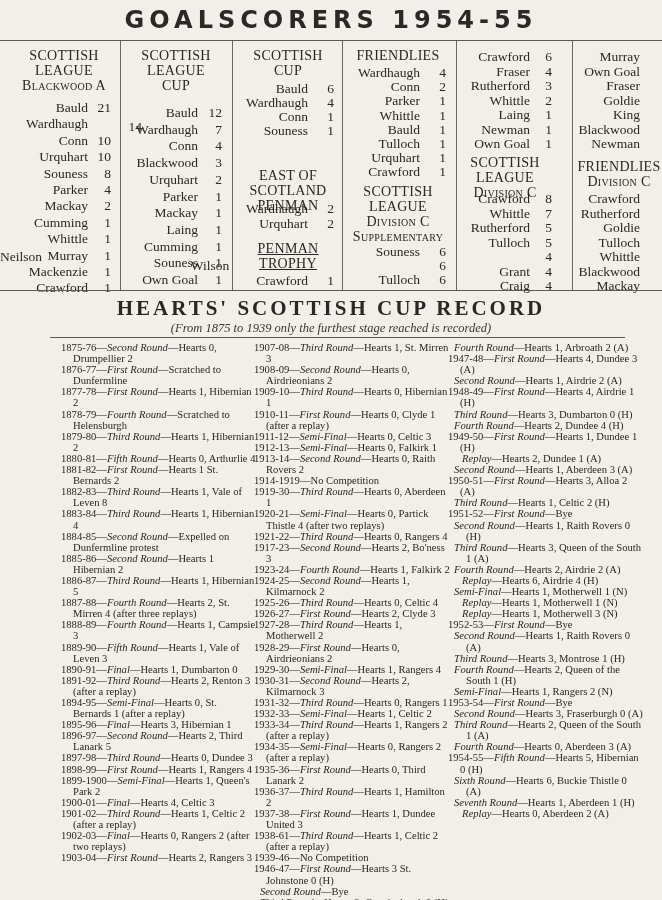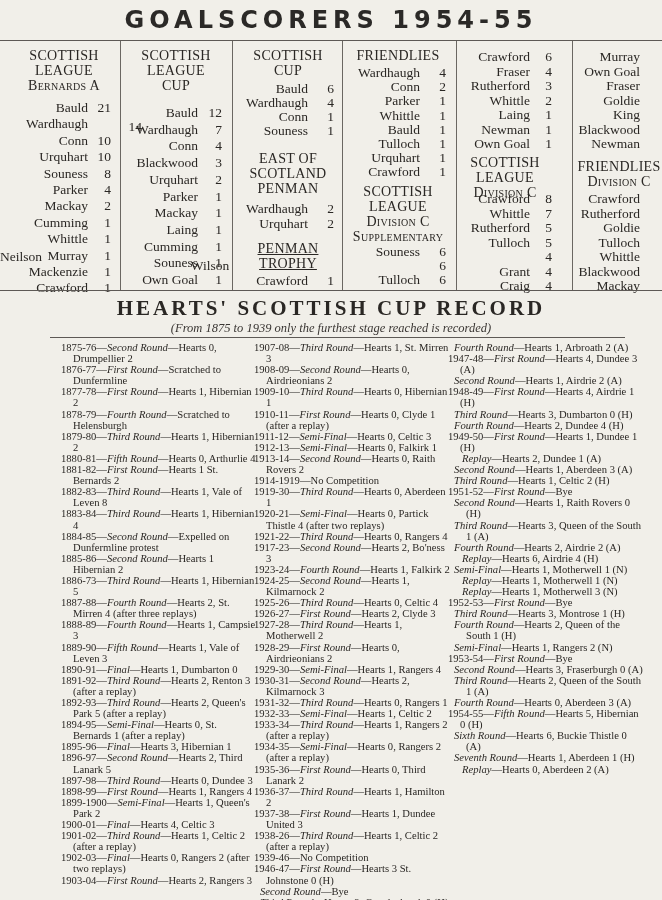--- a/index.html
+++ b/index.html
@@ -48,21 +48,21 @@
 
 <div class="table-wrap" id="gs">
     <div class="vline" style="left:120px;"></div>
     <div class="vline" style="left:232px;"></div>
     <div class="vline" style="left:342px;"></div>
     <div class="vline" style="left:456px;"></div>
     <div class="vline" style="left:572px;"></div>
     <div class="sec-head" style="left:14px;width:100px;top:7px;">
       <div>SCOTTISH</div>
       <div>LEAGUE</div>
-      <div class="sc">Bernards A</div>
+      <div class="sc">Blackwood A</div>
     </div>
     <div class="row" style="left:0;width:88px;top:59px;text-align:right;">Bauld</div>
     <div class="row" style="left:0;width:111px;top:59px;text-align:right;">21</div>
     <div class="row" style="left:0;width:88px;top:75.4px;text-align:right;">Wardhaugh</div>
     <div class="row" style="left:0;width:111px;top:78px;text-align:right;margin-left:31px;">14</div>
     <div class="row" style="left:0;width:88px;top:91.8px;text-align:right;">Conn</div>
     <div class="row" style="left:0;width:111px;top:91.8px;text-align:right;">10</div>
     <div class="row" style="left:0;width:88px;top:108.19999999999999px;text-align:right;">Urquhart</div>
     <div class="row" style="left:0;width:111px;top:108.19999999999999px;text-align:right;">10</div>
     <div class="row" style="left:0;width:88px;top:124.6px;text-align:right;">Souness</div>
@@ -113,21 +113,21 @@
       <div>CUP</div>
     </div>
     <div class="row" style="left:0;width:308px;top:40px;text-align:right;">Bauld</div>
     <div class="row" style="left:0;width:334px;top:40px;text-align:right;">6</div>
     <div class="row" style="left:0;width:308px;top:54px;text-align:right;">Wardhaugh</div>
     <div class="row" style="left:0;width:334px;top:54px;text-align:right;">4</div>
     <div class="row" style="left:0;width:308px;top:68px;text-align:right;">Conn</div>
     <div class="row" style="left:0;width:334px;top:68px;text-align:right;">1</div>
     <div class="row" style="left:0;width:308px;top:82px;text-align:right;">Souness</div>
     <div class="row" style="left:0;width:334px;top:82px;text-align:right;">1</div>
-    <div class="sec-head" style="left:238px;width:100px;top:110px;">
+    <div class="sec-head" style="left:238px;width:100px;top:127px;">
       <div>EAST OF</div>
       <div>SCOTLAND</div>
       <div>PENMAN</div>
     </div>
     <div class="row" style="left:0;width:308px;top:160px;text-align:right;">Wardhaugh</div>
     <div class="row" style="left:0;width:334px;top:160px;text-align:right;">2</div>
     <div class="row" style="left:0;width:308px;top:174.5px;text-align:right;">Urquhart</div>
     <div class="row" style="left:0;width:334px;top:174.5px;text-align:right;">2</div>
     <div class="sec-head" style="left:238px;width:100px;top:200px;text-decoration:underline;">
       <div>PENMAN</div>
@@ -230,27 +230,26 @@
     <p class="rec"><span>1876-77—</span><i>First Round</i>—<span>Scratched to Dunfermline</span></p>
     <p class="rec"><span>1877-78—</span><i>First Round</i>—<span>Hearts 1, Hibernian 2</span></p>
     <p class="rec"><span>1878-79—</span><i>Fourth Round</i>—<span>Scratched to Helensburgh</span></p>
     <p class="rec"><span>1879-80—</span><i>Third Round</i>—<span>Hearts 1, Hibernian 2</span></p>
     <p class="rec"><span>1880-81—</span><i>Fifth Round</i>—<span>Hearts 0, Arthurlie 4</span></p>
     <p class="rec"><span>1881-82—</span><i>First Round</i>—<span>Hearts 1 St. Bernards 2</span></p>
     <p class="rec"><span>1882-83—</span><i>Third Round</i>—<span>Hearts 1, Vale of Leven 8</span></p>
     <p class="rec"><span>1883-84—</span><i>Third Round</i>—<span>Hearts 1, Hibernian 4</span></p>
     <p class="rec"><span>1884-85—</span><i>Second Round</i>—<span>Expelled on Dunfermline protest</span></p>
     <p class="rec"><span>1885-86—</span><i>Second Round</i>—<span>Hearts 1 Hibernian 2</span></p>
-    <p class="rec"><span>1886-73—</span><i>Third Round</i>—<span>Hearts 1, Hibernian 5</span></p>
+    <p class="rec"><span>1886-87—</span><i>Third Round</i>—<span>Hearts 1, Hibernian 5</span></p>
     <p class="rec"><span>1887-88—</span><i>Fourth Round</i>—<span>Hearts 2, St. Mirren 4 (after three replays)</span></p>
     <p class="rec"><span>1888-89—</span><i>Fourth Round</i>—<span>Hearts 1, Campsie 3</span></p>
     <p class="rec"><span>1889-90—</span><i>Fifth Round</i>—<span>Hearts 1, Vale of Leven 3</span></p>
     <p class="rec"><span>1890-91—</span><i>Final</i>—<span>Hearts 1, Dumbarton 0</span></p>
     <p class="rec"><span>1891-92—</span><i>Third Round</i>—<span>Hearts 2, Renton 3 (after a replay)</span></p>
-    <p class="rec"><span>1892-93—</span><i>Third Round</i>—<span>Hearts 2, Queen's Park 5 (after a replay)</span></p>
     <p class="rec"><span>1894-95—</span><i>Semi-Final</i>—<span>Hearts 0, St. Bernards 1 (after a replay)</span></p>
     <p class="rec"><span>1895-96—</span><i>Final</i>—<span>Hearts 3, Hibernian 1</span></p>
     <p class="rec"><span>1896-97—</span><i>Second Round</i>—<span>Hearts 2, Third Lanark 5</span></p>
     <p class="rec"><span>1897-98—</span><i>Third Round</i>—<span>Hearts 0, Dundee 3</span></p>
     <p class="rec"><span>1898-99—</span><i>First Round</i>—<span>Hearts 1, Rangers 4</span></p>
     <p class="rec"><span>1899-1900—</span><i>Semi-Final</i>—<span>Hearts 1, Queen's Park 2</span></p>
     <p class="rec"><span>1900-01—</span><i>Final</i>—<span>Hearts 4, Celtic 3</span></p>
     <p class="rec"><span>1901-02—</span><i>Third Round</i>—<span>Hearts 1, Celtic 2 (after a replay)</span></p>
     <p class="rec"><span>1902-03—</span><i>Final</i>—<span>Hearts 0, Rangers 2 (after two replays)</span></p>
     <p class="rec"><span>1903-04—</span><i>First Round</i>—<span>Hearts 2, Rangers 3</span></p>
@@ -276,46 +275,48 @@
     <p class="rec"><span>1928-29—</span><i>First Round</i>—<span>Hearts 0, Airdrieonians 2</span></p>
     <p class="rec"><span>1929-30—</span><i>Semi-Final</i>—<span>Hearts 1, Rangers 4</span></p>
     <p class="rec"><span>1930-31—</span><i>Second Round</i>—<span>Hearts 2, Kilmarnock 3</span></p>
     <p class="rec"><span>1931-32—</span><i>Third Round</i>—<span>Hearts 0, Rangers 1</span></p>
     <p class="rec"><span>1932-33—</span><i>Semi-Final</i>—<span>Hearts 1, Celtic 2</span></p>
     <p class="rec"><span>1933-34—</span><i>Third Round</i>—<span>Hearts 1, Rangers 2 (after a replay)</span></p>
     <p class="rec"><span>1934-35—</span><i>Semi-Final</i>—<span>Hearts 0, Rangers 2 (after a replay)</span></p>
     <p class="rec"><span>1935-36—</span><i>First Round</i>—<span>Hearts 0, Third Lanark 2</span></p>
     <p class="rec"><span>1936-37—</span><i>Third Round</i>—<span>Hearts 1, Hamilton 2</span></p>
     <p class="rec"><span>1937-38—</span><i>First Round</i>—<span>Hearts 1, Dundee United 3</span></p>
-    <p class="rec"><span>1938-26—</span><i>Third Round</i>—<span>Hearts 1, Celtic 2 (after a replay)</span></p>
+    <p class="rec"><span>1938-61—</span><i>Third Round</i>—<span>Hearts 1, Celtic 2 (after a replay)</span></p>
     <p class="rec"><span>1939-46—</span><span>No Competition</span></p>
     <p class="rec"><span>1946-47—</span><i>First Round</i>—<span>Hearts 3 St. Johnstone 0 (H)</span></p>
     <p class="rec sub"><i>Second Round</i>—<span>Bye</span></p>
     <p class="rec sub"><i>Third Round</i>—<span>Hearts 2, Cowdenbeath 0 (H)</span></p>
   </div>
 <div class="rec-col" id="rc2" style="left:448px;">
     <p class="rec sub"><i>Fourth Round</i>—<span>Hearts 1, Arbroath 2 (A)</span></p>
     <p class="rec"><span>1947-48—</span><i>First Round</i>—<span>Hearts 4, Dundee 3 (A)</span></p>
     <p class="rec sub"><i>Second Round</i>—<span>Hearts 1, Airdrie 2 (A)</span></p>
     <p class="rec"><span>1948-49—</span><i>First Round</i>—<span>Hearts 4, Airdrie 1 (H)</span></p>
     <p class="rec sub"><i>Third Round</i>—<span>Hearts 3, Dumbarton 0 (H)</span></p>
     <p class="rec sub"><i>Fourth Round</i>—<span>Hearts 2, Dundee 4 (H)</span></p>
     <p class="rec"><span>1949-50—</span><i>First Round</i>—<span>Hearts 1, Dundee 1 (H)</span></p>
     <p class="rec sub2"><i>Replay</i>—<span>Hearts 2, Dundee 1 (A)</span></p>
     <p class="rec sub"><i>Second Round</i>—<span>Hearts 1, Aberdeen 3 (A)</span></p>
+    <p class="rec"><span>1950-51—</span><i>First Round</i>—<span>Hearts 3, Alloa 2 (A)</span></p>
     <p class="rec sub"><i>Third Round</i>—<span>Hearts 1, Celtic 2 (H)</span></p>
     <p class="rec"><span>1951-52—</span><i>First Round</i>—<span>Bye</span></p>
     <p class="rec sub"><i>Second Round</i>—<span>Hearts 1, Raith Rovers 0 (H)</span></p>
     <p class="rec sub"><i>Third Round</i>—<span>Hearts 3, Queen of the South 1 (A)</span></p>
     <p class="rec sub"><i>Fourth Round</i>—<span>Hearts 2, Airdrie 2 (A)</span></p>
     <p class="rec sub2"><i>Replay</i>—<span>Hearts 6, Airdrie 4 (H)</span></p>
     <p class="rec sub"><i>Semi-Final</i>—<span>Hearts 1, Motherwell 1 (N)</span></p>
     <p class="rec sub2"><i>Replay</i>—<span>Hearts 1, Motherwell 1 (N)</span></p>
     <p class="rec sub2"><i>Replay</i>—<span>Hearts 1, Motherwell 3 (N)</span></p>
     <p class="rec"><span>1952-53—</span><i>First Round</i>—<span>Bye</span></p>
+    <p class="rec sub"><i>Second Round</i>—<span>Hearts 1, Raith Rovers 0 (A)</span></p>
     <p class="rec sub"><i>Third Round</i>—<span>Hearts 3, Montrose 1 (H)</span></p>
     <p class="rec sub"><i>Fourth Round</i>—<span>Hearts 2, Queen of the South 1 (H)</span></p>
     <p class="rec sub"><i>Semi-Final</i>—<span>Hearts 1, Rangers 2 (N)</span></p>
     <p class="rec"><span>1953-54—</span><i>First Round</i>—<span>Bye</span></p>
     <p class="rec sub"><i>Second Round</i>—<span>Hearts 3, Fraserburgh 0 (A)</span></p>
     <p class="rec sub"><i>Third Round</i>—<span>Hearts 2, Queen of the South 1 (A)</span></p>
     <p class="rec sub"><i>Fourth Round</i>—<span>Hearts 0, Aberdeen 3 (A)</span></p>
     <p class="rec"><span>1954-55—</span><i>Fifth Round</i>—<span>Hearts 5, Hibernian 0 (H)</span></p>
     <p class="rec sub"><i>Sixth Round</i>—<span>Hearts 6, Buckie Thistle 0 (A)</span></p>
     <p class="rec sub"><i>Seventh Round</i>—<span>Hearts 1, Aberdeen 1 (H)</span></p>

